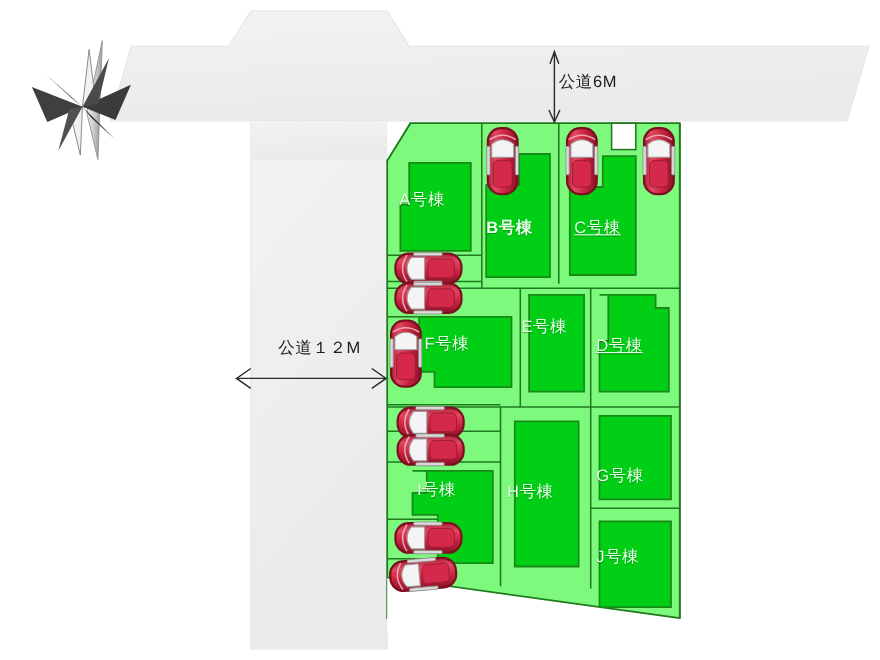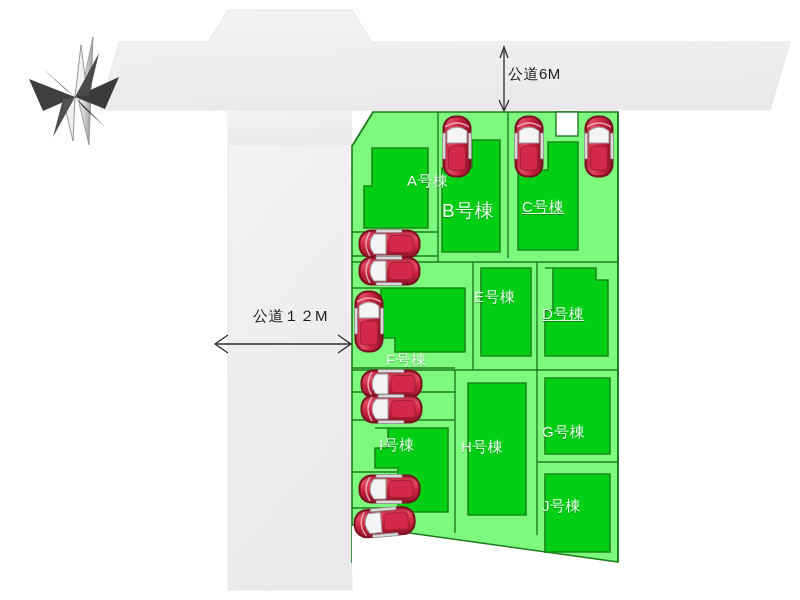--- a/index.html
+++ b/index.html
@@ -163,25 +163,25 @@
       <path d="M0,0 L-22,40 L-12,2 Z" fill="#505050"></path>
       <path d="M0,0 L-34,-30 L-10,-8 Z" fill="#2f2f2f"></path>
       <path d="M0,0 L30,30 L8,10 Z" fill="#333333"></path>
     </g>
   </svg>
 
   <div class="lbl road-label" style="left:508px;top:65px;">公道6M</div>
   <div class="lbl road-label" style="left:253px;top:307px;">公道１２M</div>
 
   <div id="unit-labels">
-      <div class="lbl" style="left: 363px; top: 172px; font-size: 15px; color: rgb(232, 255, 232); text-shadow: rgba(0, 80, 0, 0.45) 0px 1px 1px; letter-spacing: 0.5px; margin-left: 44px;">A号棟</div>
-      <div class="lbl" style="left: 442px; top: 198px; font-size: 19px; color: rgb(232, 255, 232); text-shadow: rgba(0, 80, 0, 0.45) 0px 1px 1px; letter-spacing: 0.5px;">B号棟</div>
+      <div class="lbl" style="left: 363px; top: 172px; font-size: 15px; color: rgb(232, 255, 232); text-shadow: rgba(0, 80, 0, 0.45) 0px 1px 1px; letter-spacing: 0.5px;">A号棟</div>
+      <div class="lbl" style="left: 442px; top: 198px; font-size: 15px; color: rgb(232, 255, 232); text-shadow: rgba(0, 80, 0, 0.45) 0px 1px 1px; letter-spacing: 0.5px; font-weight: bold;">B号棟</div>
       <div class="lbl" style="left: 522px; top: 198px; font-size: 15px; color: rgb(232, 255, 232); text-shadow: rgba(0, 80, 0, 0.45) 0px 1px 1px; letter-spacing: 0.5px; text-decoration: underline;">C号棟</div>
       <div class="lbl" style="left: 542px; top: 305px; font-size: 15px; color: rgb(232, 255, 232); text-shadow: rgba(0, 80, 0, 0.45) 0px 1px 1px; letter-spacing: 0.5px; text-decoration: underline;">D号棟</div>
       <div class="lbl" style="left: 474px; top: 288px; font-size: 15px; color: rgb(232, 255, 232); text-shadow: rgba(0, 80, 0, 0.45) 0px 1px 1px; letter-spacing: 0.5px;">E号棟</div>
-      <div class="lbl" style="left: 386px; top: 303px; font-size: 15px; color: rgb(232, 255, 232); text-shadow: rgba(0, 80, 0, 0.45) 0px 1px 1px; letter-spacing: 0.5px; margin-top: 48px;">F号棟</div>
+      <div class="lbl" style="left: 386px; top: 303px; font-size: 15px; color: rgb(232, 255, 232); text-shadow: rgba(0, 80, 0, 0.45) 0px 1px 1px; letter-spacing: 0.5px;">F号棟</div>
       <div class="lbl" style="left: 542px; top: 396px; font-size: 15px; color: rgb(232, 255, 232); text-shadow: rgba(0, 80, 0, 0.45) 0px 1px 1px; letter-spacing: 0.5px; margin-top: 27px;">G号棟</div>
       <div class="lbl" style="left: 461px; top: 438px; font-size: 15px; color: rgb(232, 255, 232); text-shadow: rgba(0, 80, 0, 0.45) 0px 1px 1px; letter-spacing: 0.5px;">H号棟</div>
       <div class="lbl" style="left: 379px; top: 436px; font-size: 15px; color: rgb(232, 255, 232); text-shadow: rgba(0, 80, 0, 0.45) 0px 1px 1px; letter-spacing: 0.5px;">I号棟</div>
       <div class="lbl" style="left: 542px; top: 497px; font-size: 15px; color: rgb(232, 255, 232); text-shadow: rgba(0, 80, 0, 0.45) 0px 1px 1px; letter-spacing: 0.5px;">J号棟</div>
     </div>
 
 </div>
 
 </body></html>

